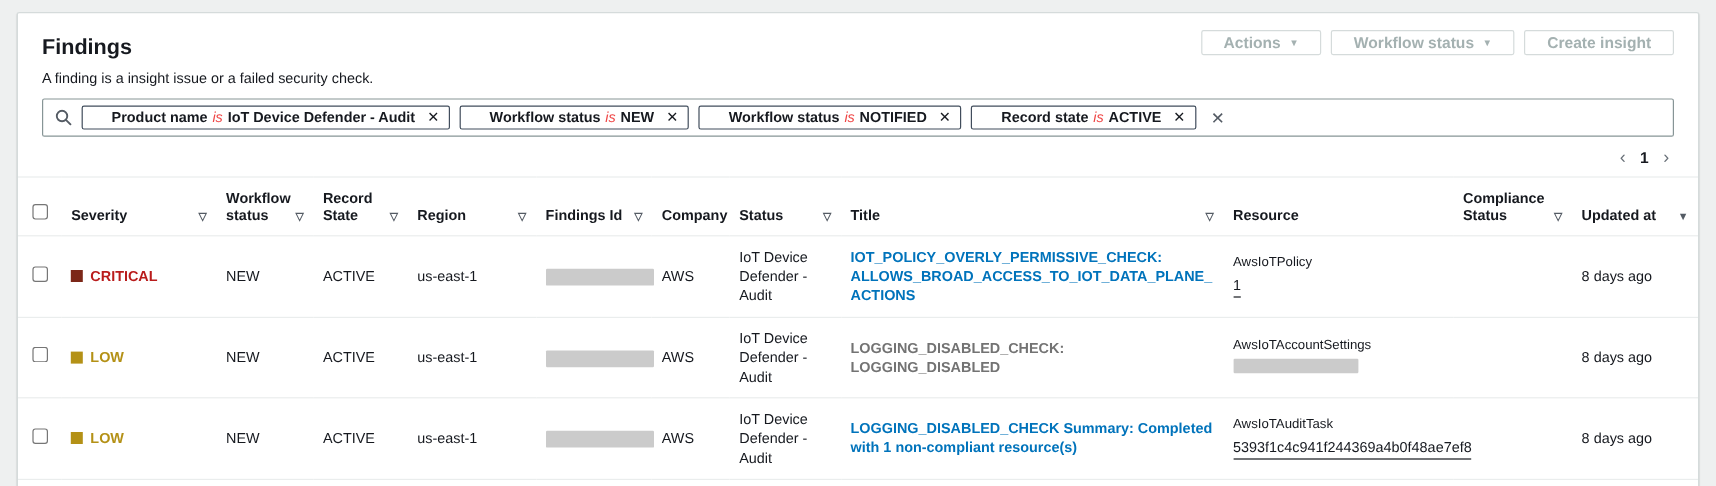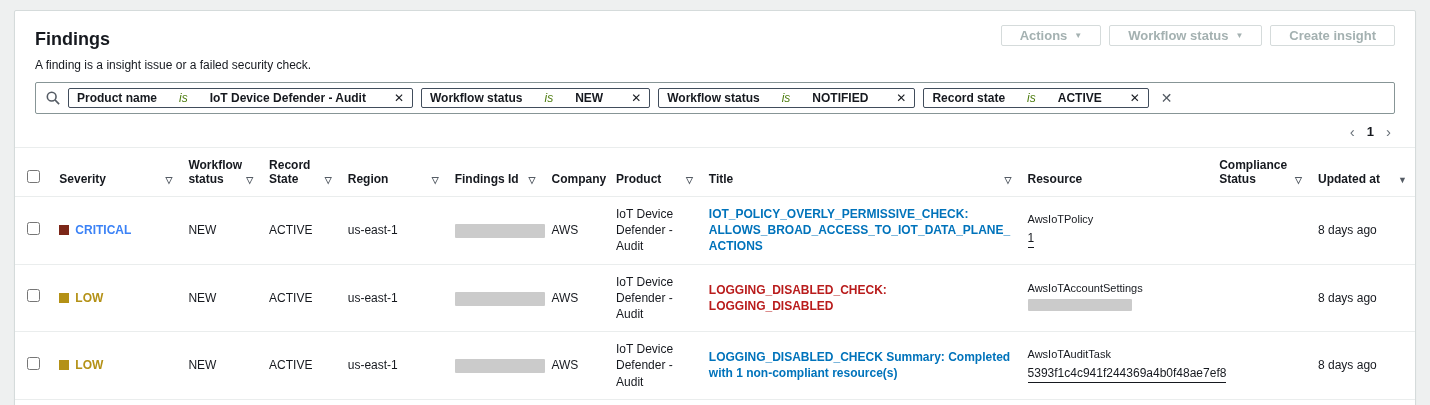--- a/index.html
+++ b/index.html
@@ -58,27 +58,26 @@
     min-height: 32px;
     background: #fff;
   }
   .search-icon { display: inline-flex; align-items: center; flex: 0 0 auto; }
   .chips { display: flex; align-items: center; gap: 8px; flex-wrap: nowrap; }
   .chip {
     display: inline-flex;
     align-items: center;
     border: 1.3px solid #414d5c;
     border-radius: 2px;
-    padding: 2px 4px 2px 8px;
+    padding: 2px 4px 2px 24px;
     background: #fff;
     white-space: nowrap;
-    gap: 18px;
   }
   .chip-field { font-weight: 700; }
-  .chip-op { font-style: italic; color: #4d7c0f; padding: 0 4px; font-weight: 400; }
+  .chip-op { font-style: italic; color: #ef4444; padding: 0 4px; font-weight: 400; }
   .chip-value { font-weight: 700; }
   .chip-close {
     margin-left: 6px;
     padding: 0 4px;
     cursor: pointer;
     color: #16191f;
     font-size: 12px;
     line-height: 1;
   }
   .add-filters {
@@ -287,21 +286,21 @@
               <span class="sort-icon">▽</span>
             </div>
           </th>
           <th>
             <div class="th-inner">
               <span>Company</span>
             </div>
           </th>
           <th>
             <div class="th-inner">
-              <span>Product</span>
+              <span>Status</span>
               <span class="sort-icon">▽</span>
             </div>
           </th>
           <th>
             <div class="th-inner">
               <span>Title</span>
               <span class="sort-icon">▽</span>
             </div>
           </th>
           <th>
@@ -322,21 +321,21 @@
             </div>
           </th>
         </tr>
     </thead>
     <tbody>
   <tr>
     <td class="col-check">
       <input type="checkbox" style="">
     </td>
     <td>
-      <span class="sev-square" style="background: rgb(124, 39, 24);"></span><span class="sev-label" style="color: #3b82f6;">CRITICAL</span>
+      <span class="sev-square" style="background: rgb(124, 39, 24);"></span><span class="sev-label" style="color: #b91c1c;">CRITICAL</span>
     </td>
     <td>NEW</td>
     <td>ACTIVE</td>
     <td>us-east-1</td>
     <td>
       <span class="redacted acct-redacted"></span>
     </td>
     <td>AWS</td>
     <td>IoT Device Defender - Audit</td>
     <td>
@@ -359,21 +358,21 @@
     </td>
     <td>NEW</td>
     <td>ACTIVE</td>
     <td>us-east-1</td>
     <td>
       <span class="redacted acct-redacted"></span>
     </td>
     <td>AWS</td>
     <td>IoT Device Defender - Audit</td>
     <td>
-      <a class="title-link" href="#" style="color: #b91c1c;">LOGGING_DISABLED_CHECK: LOGGING_DISABLED</a>
+      <a class="title-link" href="#" style="color: #737373;">LOGGING_DISABLED_CHECK: LOGGING_DISABLED</a>
     </td>
     <td>
       <div class="res-type">AwsIoTAccountSettings</div>
       <span class="redacted res-redacted"></span>
     </td>
     <td></td>
     <td>8 days ago</td>
   </tr>
 
   <tr>

